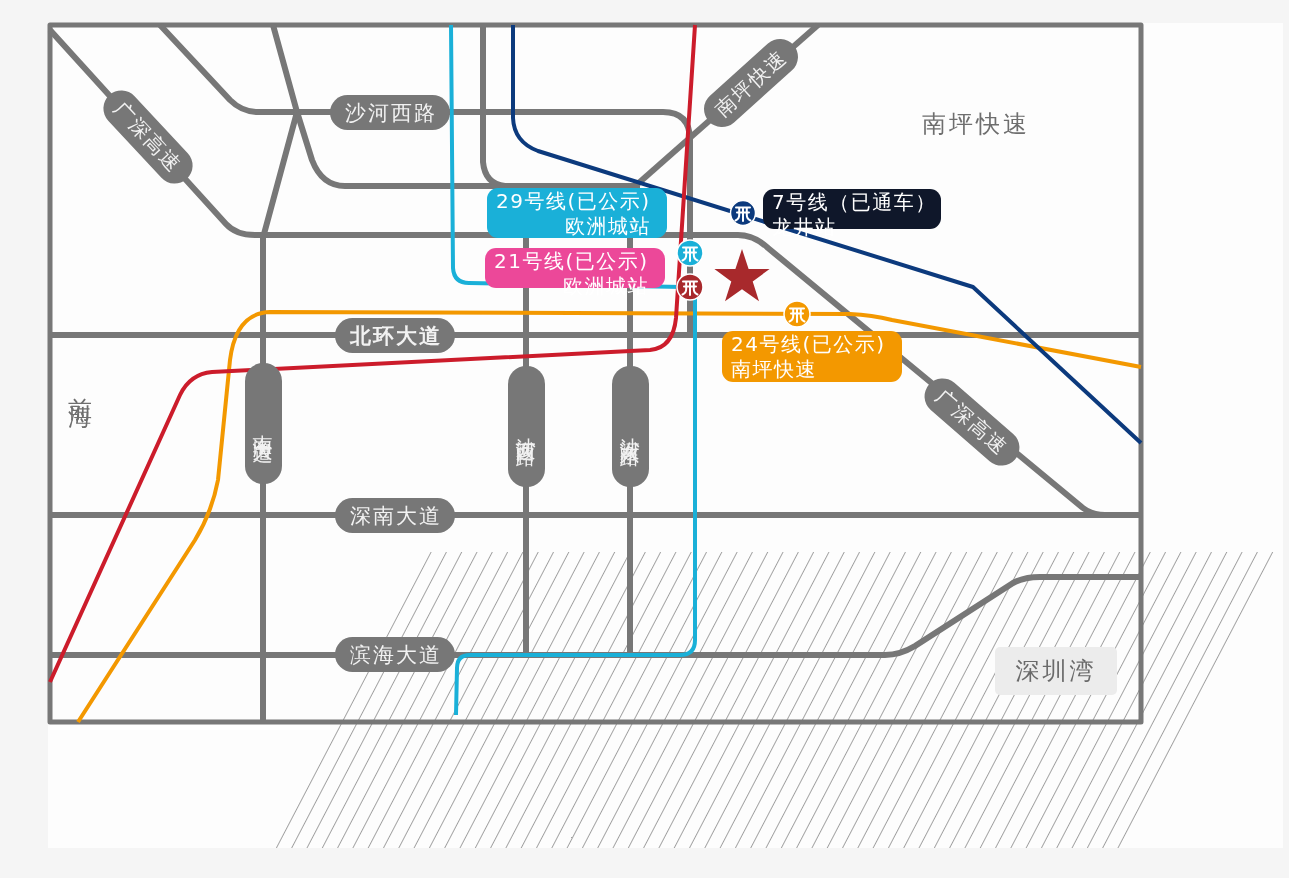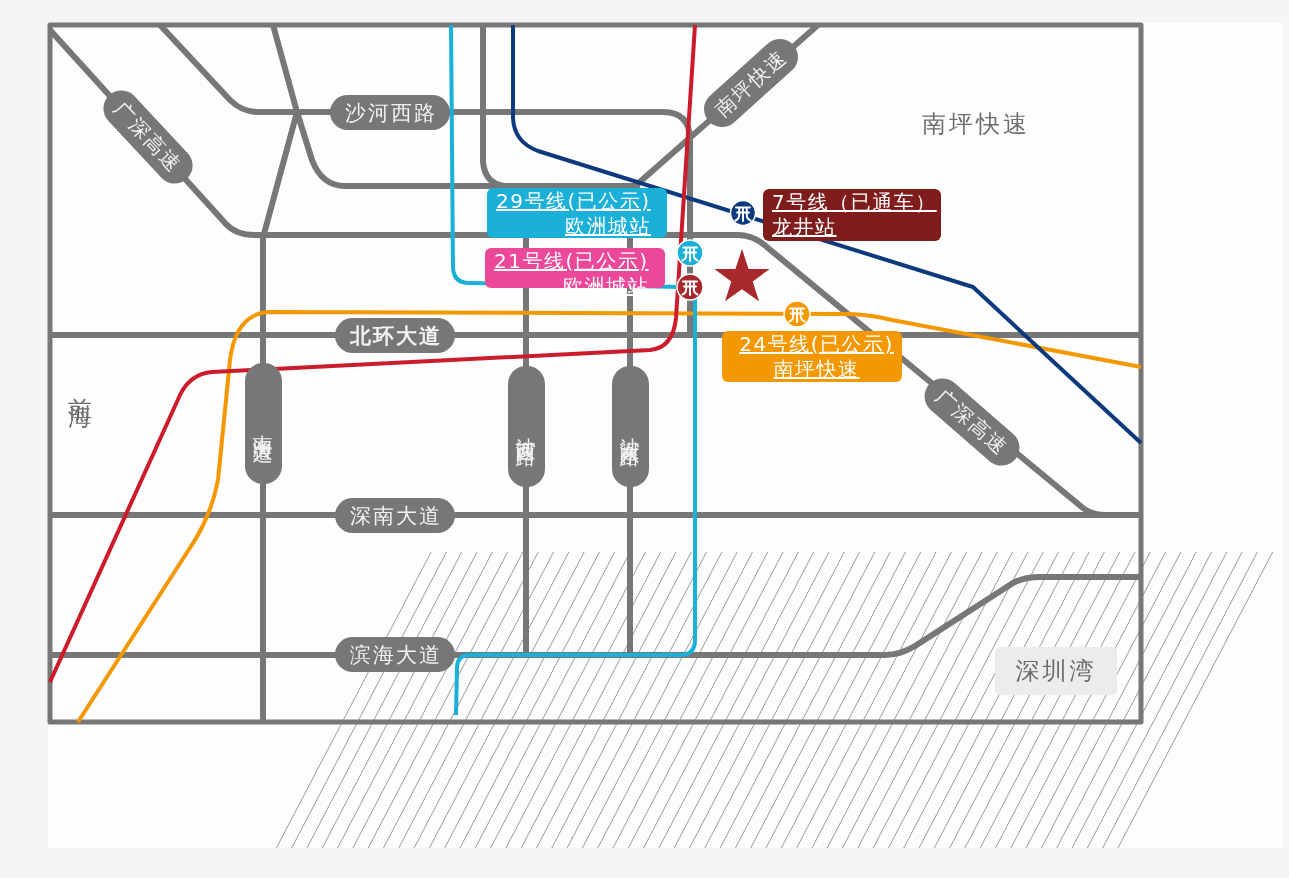--- a/index.html
+++ b/index.html
@@ -5,22 +5,22 @@
   html, body { margin:0; padding:0; }
   body { width:1289px; height:878px; background:#f5f5f5; font-family:"DejaVu Sans", "Liberation Sans", sans-serif; overflow:hidden; }
   #stage { position:relative; width:1289px; height:878px; background:#f5f5f5; }
   #paper { position:absolute; left:48px; top:23px; width:1235px; height:825px; background:#fdfdfd; }
   #mapsvg { position:absolute; left:0; top:0; }
   .pill { position:absolute; background:#777777; color:#f2f2f2; border-radius:18px; font-size:21px; letter-spacing:2px;
           display:flex; align-items:center; justify-content:center; white-space:nowrap; box-sizing:border-box; }
   .pill.h { height:35px; width:120px; padding-left:2px; }
   .pill.v { width:37px; height:121px; writing-mode:vertical-rl; text-orientation:upright; letter-spacing:3px; font-size:20px; padding-top:2px; }
   .pill.r { width:114px; height:36px; margin-left:-57px; margin-top:-18px; font-size:20px; }
-  .mbox { position:absolute; color:#ffffff; border-radius:6px; font-size:20px; letter-spacing:1.5px; line-height:25px;
-          box-sizing:border-box; padding-top:1px; white-space:nowrap;text-decoration:underline; }
+  .mbox { position:absolute; color:#ffffff; border-radius:11px; font-size:20px; letter-spacing:1.5px; line-height:25px;
+          box-sizing:border-box; padding-top:1px; white-space:nowrap; }
   .mbox .l1 { display:block; padding-left:9px; }
   .mbox .l2 { display:block; padding-left:9px; }
   .mbox.ra .l2 { text-align:right; padding-right:16px; }
   .place { position:absolute; color:#6e6e6e; font-size:24px; letter-spacing:3px; white-space:nowrap; }
   .place.vert { writing-mode:vertical-rl; text-orientation:upright; letter-spacing:8px; }
   .bay { position:absolute; left:995px; top:647px; width:122px; height:48px; background:#ececec; border-radius:5px;
          color:#6a6a6a; font-size:24px; letter-spacing:3px; display:flex; align-items:center; justify-content:center; }
 </style>
 </head>
 <body>
@@ -97,25 +97,25 @@
   <div class="pill r" style="left:751px;top:83px;transform:rotate(-42deg);">南坪快速</div>
 
   <div class="mbox ra" style="left:487px;top:188px;width:180px;height:50px;background:#1ab0d8;">
     <span class="l1">29号线(已公示)</span>
     <span class="l2">欧洲城站</span>
   </div>
   <div class="mbox ra" style="left:485px;top:248px;width:180px;height:40px;background:#ec4899;">
     <span class="l1">21号线(已公示)</span>
     <span class="l2">欧洲城站</span>
   </div>
-  <div class="mbox" style="left:763px;top:189px;width:178px;height:52px;background:#7f1d1d;">
+  <div class="mbox" style="left:763px;top:189px;width:178px;height:40px;background:#0f172a;">
     <span class="l1">7号线（已通车）</span>
     <span class="l2">龙井站</span>
   </div>
-  <div class="mbox" style="left:722px;top:331px;width:180px;height:51px;background:#f39800;text-align:center;">
+  <div class="mbox" style="left:722px;top:331px;width:180px;height:51px;background:#f39800;">
     <span class="l1">24号线(已公示)</span>
     <span class="l2">南坪快速</span>
   </div>
 
   <div class="place" style="left:922px;top:108px;">南坪快速</div>
   <div class="place vert" style="left:64px;top:378px;">前海</div>
   <div class="bay">深圳湾</div>
 </div>
 
 </body></html>

